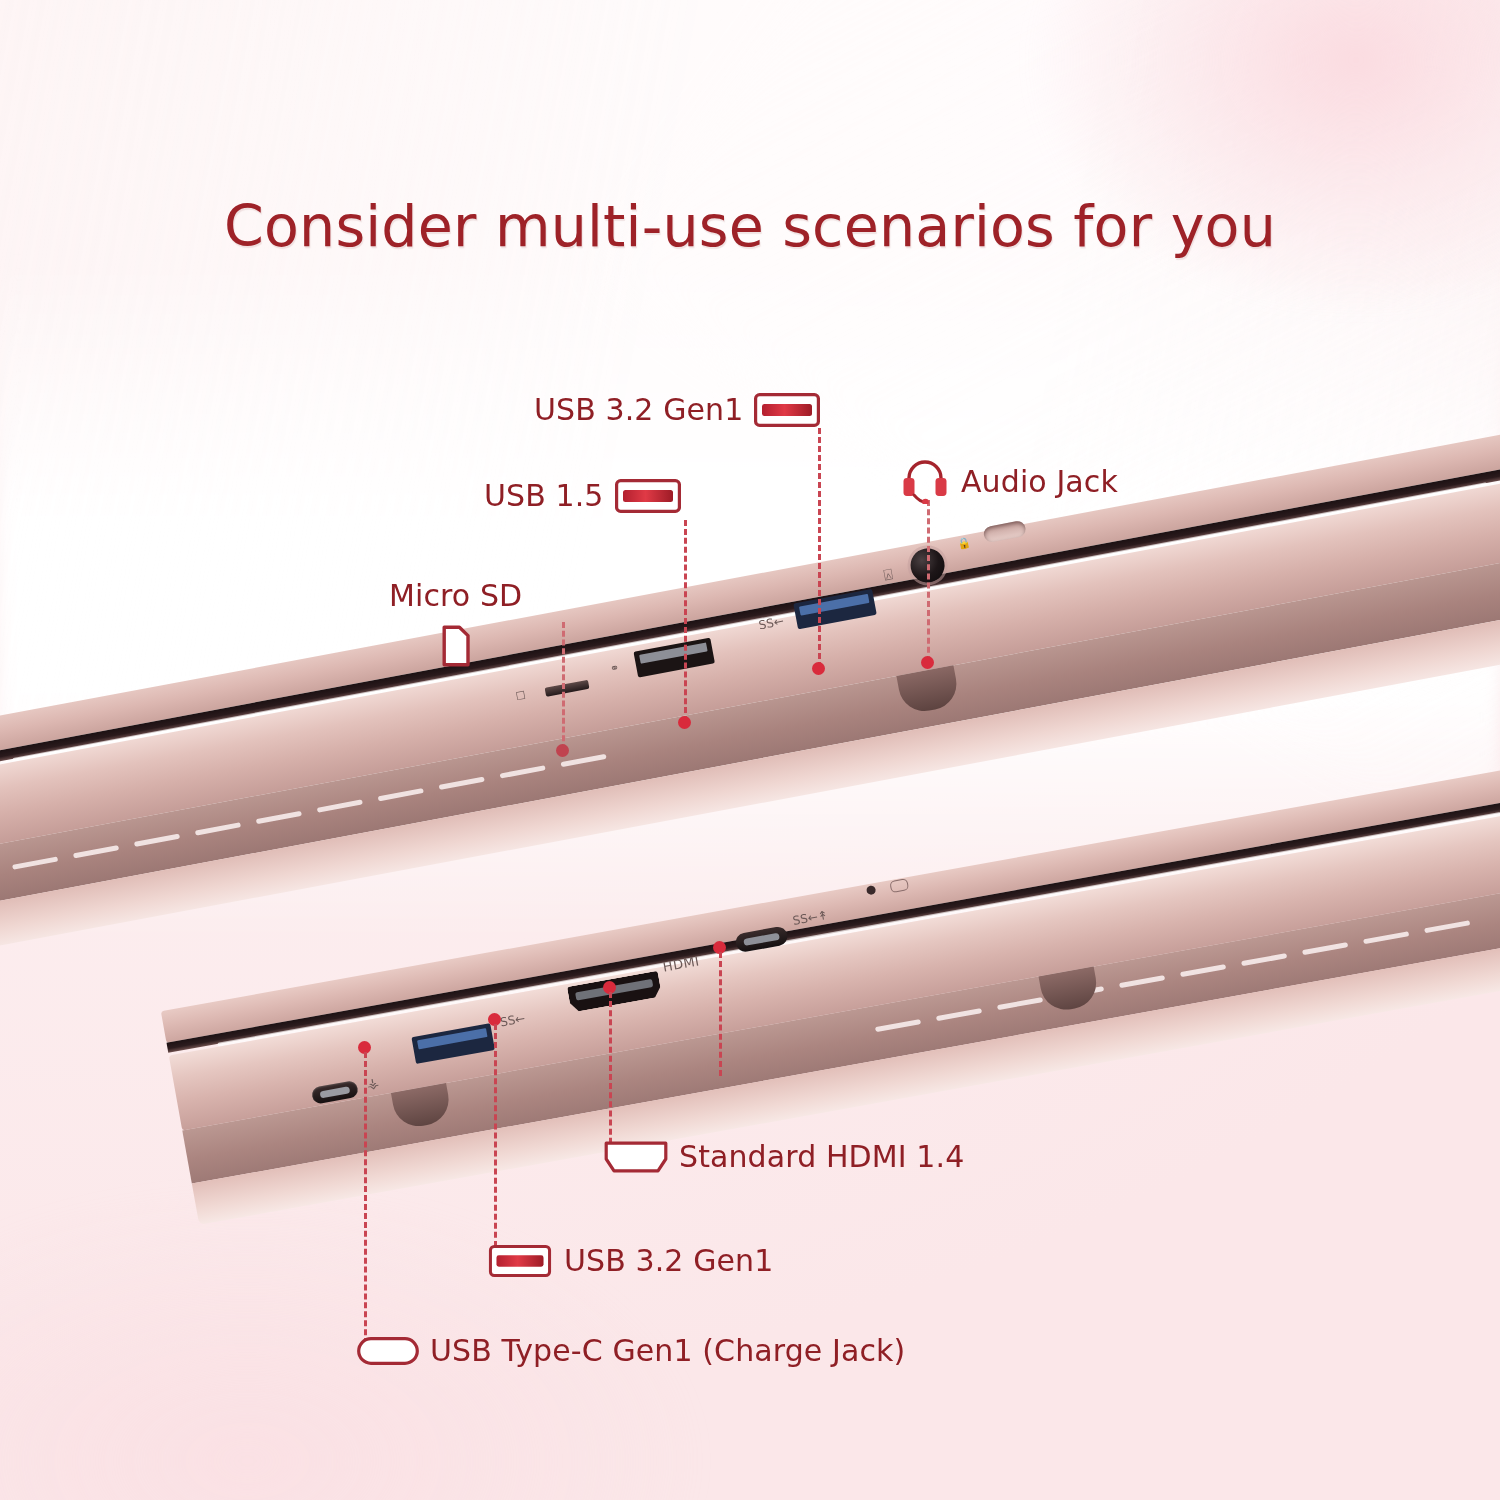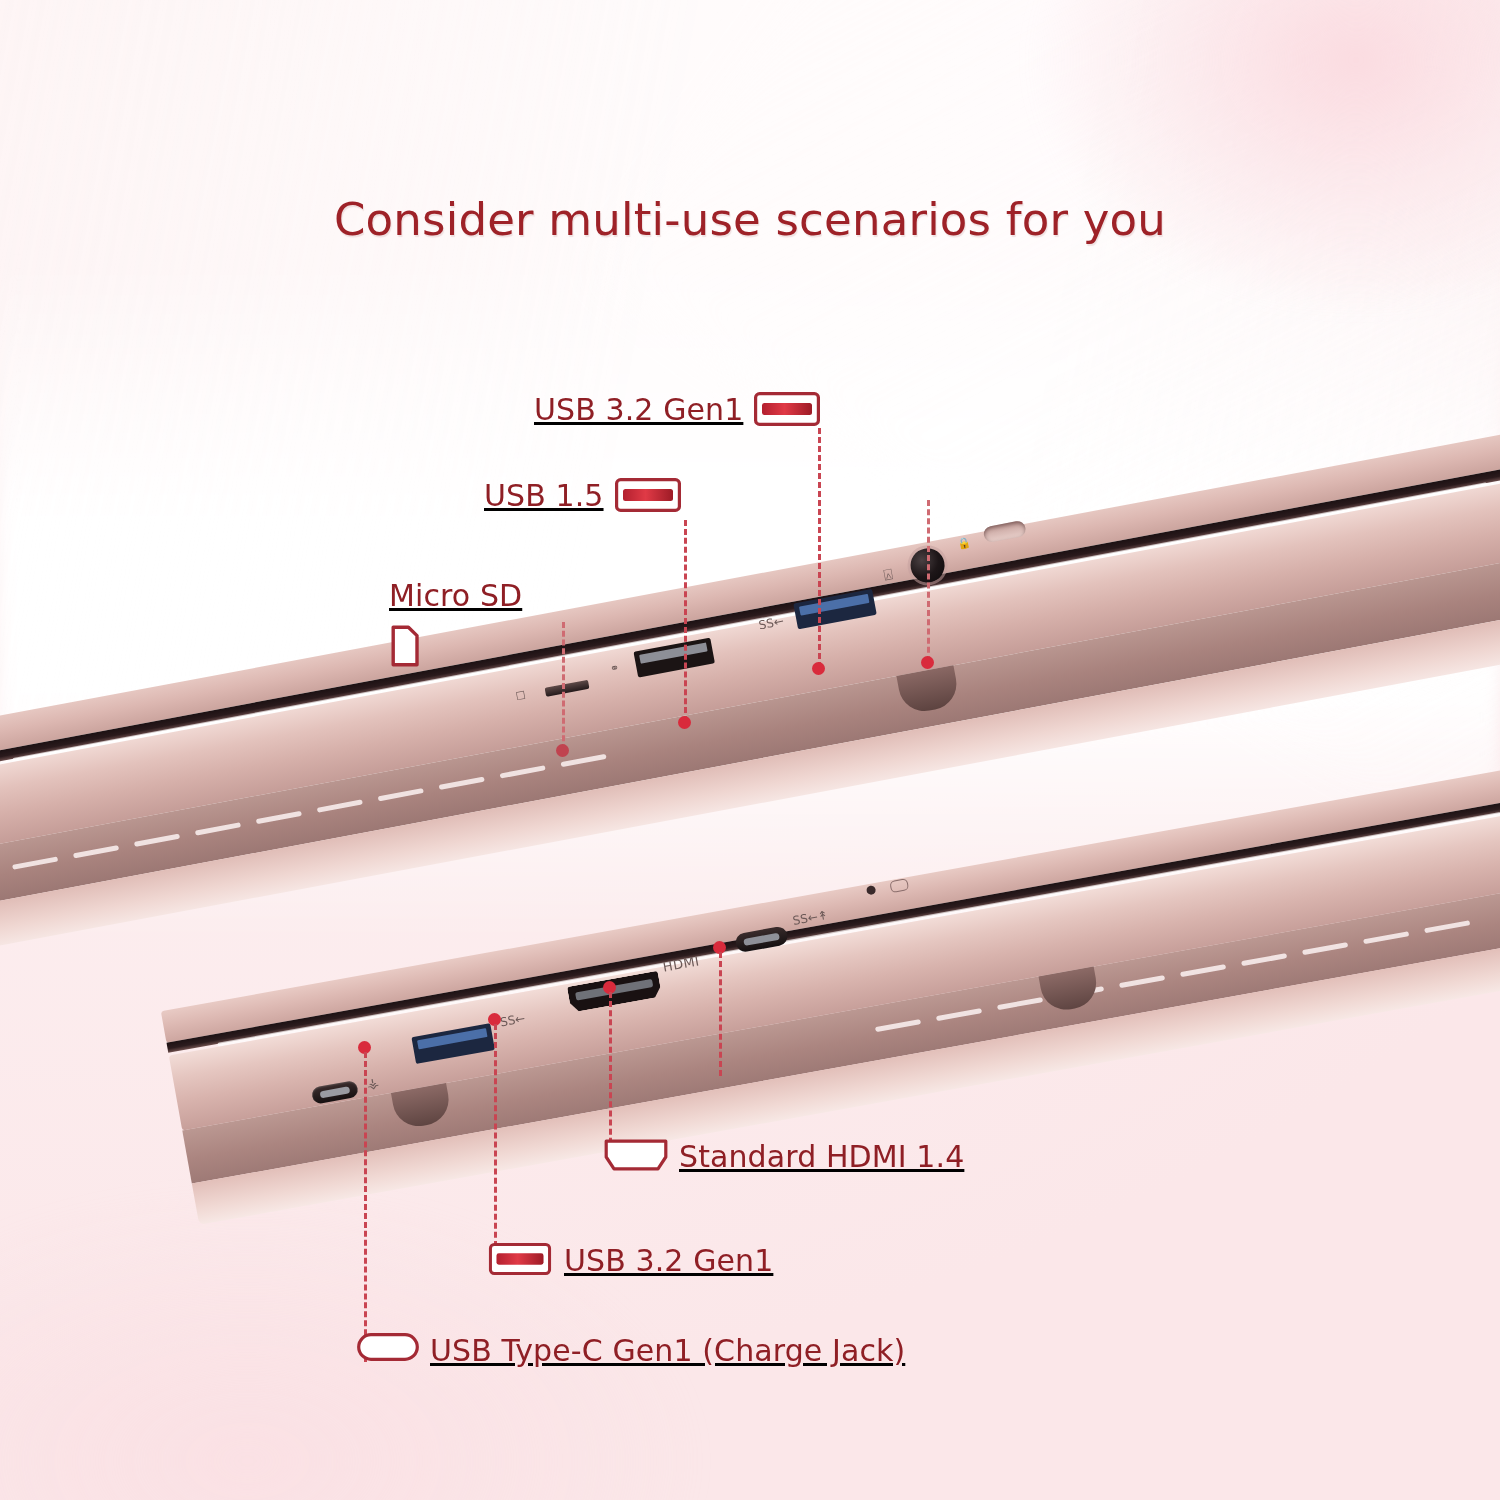--- a/index.html
+++ b/index.html
@@ -50,28 +50,28 @@
     font-size:61px;font-weight:700;letter-spacing:.5px;
     font-family:"DejaVu Sans","Liberation Sans",sans-serif;
     background-image:linear-gradient(90deg,#f4661b 0%,#ec3a30 13%,#e52a60 24%,#d92b86 33%,#b723c9 42%,#a925cf 47%,#c327a9 55%,#e02a7a 63%,#e83a44 72%,#ef4a2e 82%,#f4802a 92%,#f58a22 100%);
     -webkit-background-clip:text;background-clip:text;color:transparent;
     -webkit-text-fill-color:transparent;
     filter:drop-shadow(2px 4px 2px rgba(160,90,90,.28));
     white-space:nowrap;
   }
   .subtitle{
     position:absolute;left:0;right:0;top:193px;text-align:center;
-    font-size:45px;font-weight:400;color:#9e2228;letter-spacing:.2px;
+    font-size:57px;font-weight:400;color:#9e2228;letter-spacing:.2px;
     font-family:"DejaVu Sans","Liberation Sans",sans-serif;
     text-shadow:1px 2px 1px rgba(160,100,100,.16);
     white-space:nowrap;
   }
 
   
-  .callout{position:absolute;display:flex;align-items:flex-start;gap:11px;white-space:nowrap;text-decoration:underline;}
+  .callout{position:absolute;display:flex;align-items:center;gap:11px;white-space:nowrap;}
   .callout .txt{
     font-size:30px;color:#8f1f25;letter-spacing:.1px;
     font-family:"DejaVu Sans","Liberation Sans",sans-serif;
   }
   .ico{display:block;flex:0 0 auto;}
 
   
   .lead{position:absolute;border-left:3px dashed #c94552;}
   .lead.soft{border-left-color:#cf6b72;}
   .dot{position:absolute;width:13px;height:13px;border-radius:50%;background:#d92b3c;}
@@ -272,20 +272,30 @@
     </svg>
   </div>
 
   <div class="callout" style="left:389px;top:578px;flex-direction:column;">
     <span class="txt">Micro SD</span>
     <svg class="ico" width="32" height="44" viewBox="0 0 32 44">
       <path d="M4.2 3.2 h15.2 L28 11.6 V40.8 H4.2 Z" fill="#fff" stroke="#a42a35" stroke-width="3.4" stroke-linejoin="round"></path>
     </svg>
   </div>
 
+  <div class="callout" style="left:900px;top:458px;">
+    <svg class="ico" width="50" height="46" viewBox="0 0 50 46">
+      <path d="M9 25 V20 a16 16 0 0 1 32 0 v5" fill="none" stroke="#a5242c" stroke-width="3.4" stroke-linecap="round"></path>
+      <rect x="3.5" y="20" width="11" height="18" rx="3.4" fill="#d93a46"></rect>
+      <rect x="35.5" y="20" width="11" height="18" rx="3.4" fill="#d93a46"></rect>
+      <path d="M14 37 q6 7 11 7" fill="none" stroke="#a5242c" stroke-width="3" stroke-linecap="round"></path>
+      <circle cx="25.5" cy="44" r="3.3" fill="#d93a46"></circle>
+    </svg>
+    <span class="txt">Audio Jack</span>
+  </div>
 
 
   <div class="callout" style="left:604px;top:1139px;">
     <svg class="ico" width="64" height="32" viewBox="0 0 64 32">
       <path d="M2.2 2.2 H61.8 V18 L54 29.8 H10 L2.2 18 Z" fill="#fff" stroke="#a42a35" stroke-width="3.2" stroke-linejoin="round"></path>
       <rect x="9" y="10" width="46" height="9.5" rx="4.7" fill="url(#gbarC)"></rect>
     </svg>
     <span class="txt">Standard HDMI 1.4</span>
   </div>
 

